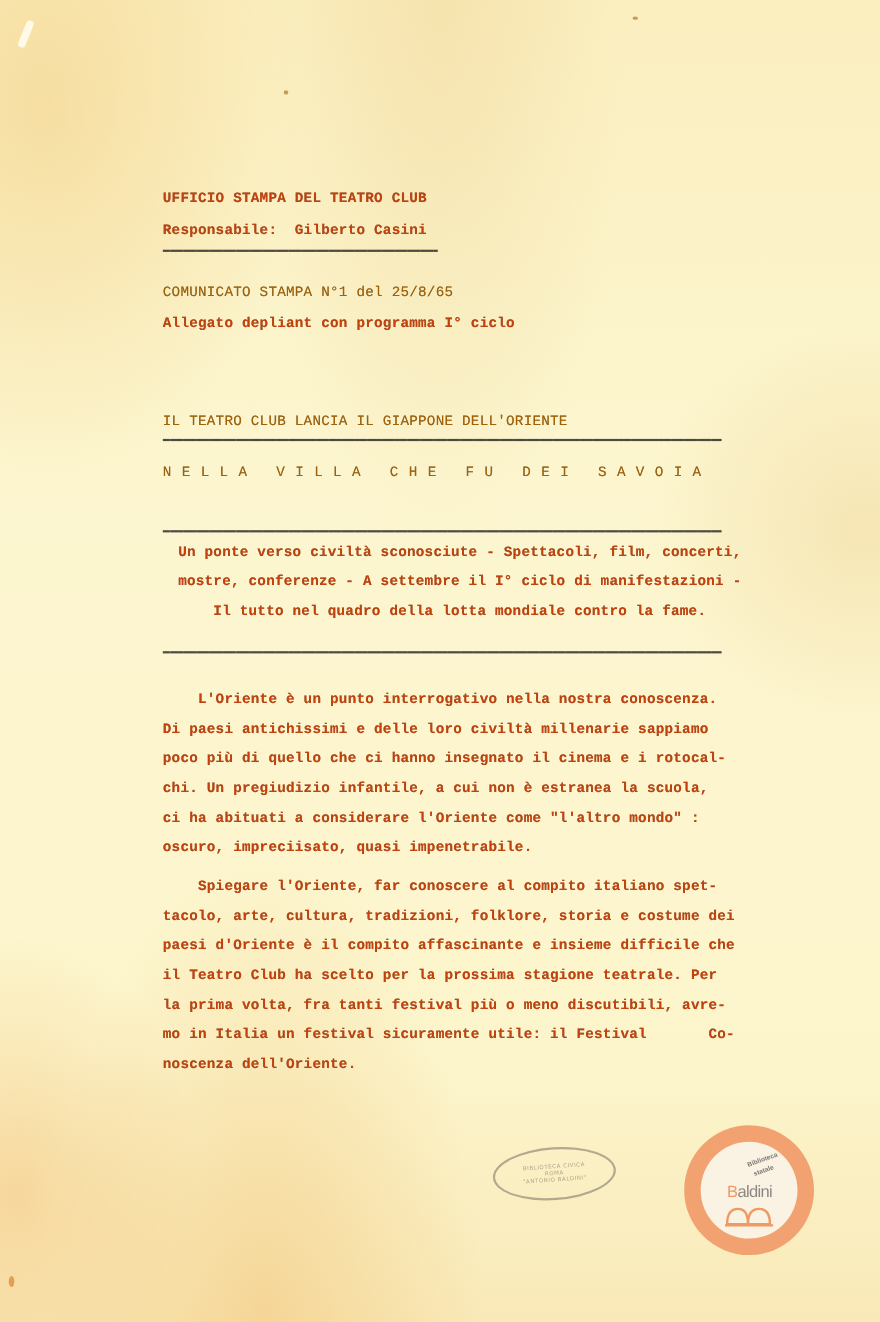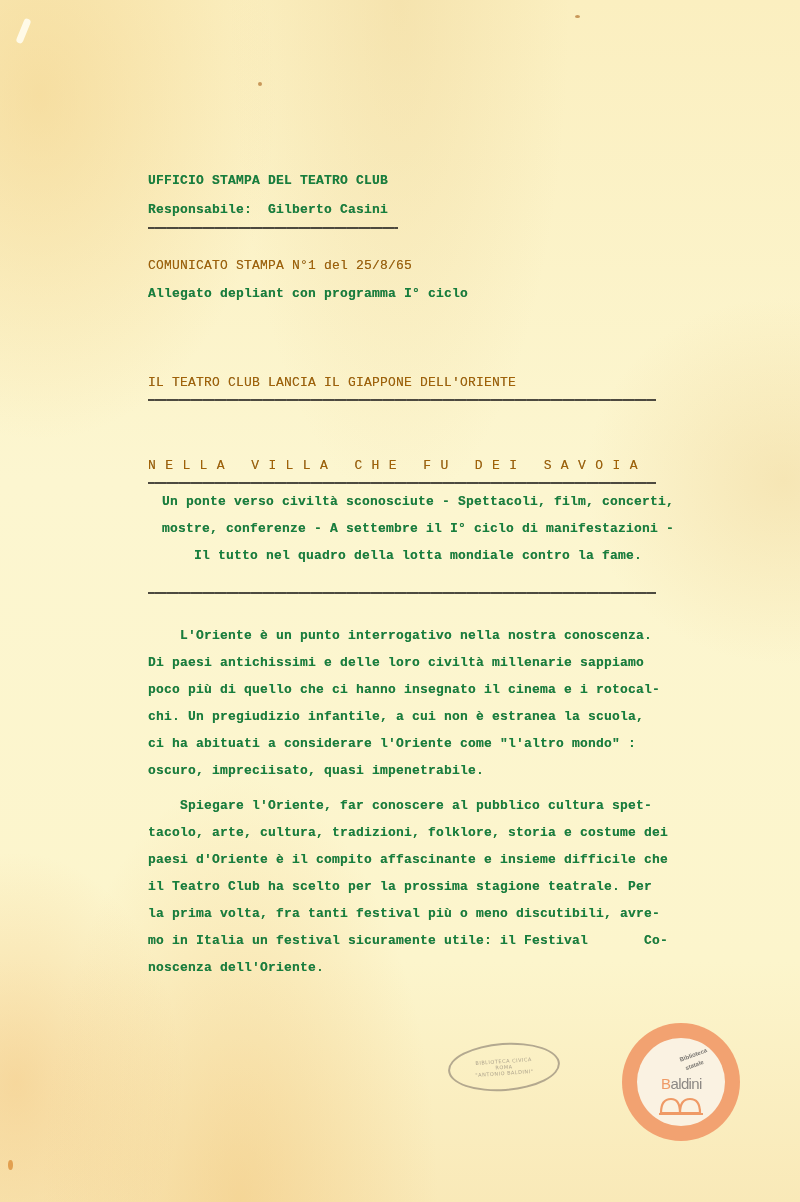--- a/index.html
+++ b/index.html
@@ -12,21 +12,21 @@
       radial-gradient(ellipse at 30% 100%, rgba(240,190,110,0.45) 0%, rgba(240,190,110,0) 25%),
       radial-gradient(ellipse at 98% 40%, rgba(235,200,130,0.35) 0%, rgba(235,200,130,0) 18%),
       radial-gradient(ellipse at 2% 90%, rgba(240,180,100,0.4) 0%, rgba(240,180,100,0) 15%),
       linear-gradient(180deg, #fbefc0 0%, #fcf6d0 40%, #fcf5cc 80%, #f9e9b8 100%);
     font-family: "Liberation Mono", "DejaVu Sans Mono", monospace;
     color: #3c3a34;
   }
   .page { position: absolute; left: 0; top: 0; width: 800px; height: 1202px; }
   .line {
     position: absolute; left: 148px; white-space: pre;
-    font-size: 13px; letter-spacing: 0.2px; color: #15803d;
+    font-size: 13px; letter-spacing: 0.2px; color: #c2410c;
     font-weight: bold; text-shadow: 0 0 0.6px rgba(60,55,45,0.5);
   }
   .faint { color: #a16207; font-weight: normal; }
   .rule {
     position: absolute; left: 148px; height: 2px;
     background: repeating-linear-gradient(90deg, #3a3730 0 6px, #4d4a42 6px 7px, #3a3730 7px 12px);
     opacity: 0.9;
   }
   .spaced { letter-spacing: 9.4px; }
   .para { position: absolute; left: 148px; width: 540px; }
@@ -67,41 +67,41 @@
 
   <div class="line" style="top:173px;">UFFICIO STAMPA DEL TEATRO CLUB</div>
   <div class="line" style="top:202px;">Responsabile:  Gilberto Casini</div>
   <div class="rule" style="top:227px;width:250px;"></div>
 
   <div class="line faint" style="top:258px;">COMUNICATO STAMPA N°1 del 25/8/65</div>
   <div class="line" style="top:286px;">Allegato depliant con programma I° ciclo</div>
 
   <div class="line faint" style="top:375px;">IL TEATRO CLUB LANCIA IL GIAPPONE DELL'ORIENTE</div>
   <div class="rule" style="top:399px;width:508px;"></div>
-  <div class="line faint spaced" style="top:422px;margin-top:36px;">NELLA VILLA CHE FU DEI SAVOIA</div>
+  <div class="line faint spaced" style="top:422px;">NELLA VILLA CHE FU DEI SAVOIA</div>
   <div class="rule" style="top:482px;width:508px;"></div>
 
   <div class="para" style="top:488px;text-align:center;">
     <span class="line">Un ponte verso civiltà sconosciute - Spettacoli, film, concerti,</span>
     <span class="line">mostre, conferenze - A settembre il I° ciclo di manifestazioni -</span>
     <span class="line">Il tutto nel quadro della lotta mondiale contro la fame.</span>
   </div>
   <div class="rule" style="top:592px;width:508px;"></div>
 
   <div class="para" style="top:622px;">
     <span class="line">    L'Oriente è un punto interrogativo nella nostra conoscenza.</span>
     <span class="line">Di paesi antichissimi e delle loro civiltà millenarie sappiamo</span>
     <span class="line">poco più di quello che ci hanno insegnato il cinema e i rotocal-</span>
     <span class="line">chi. Un pregiudizio infantile, a cui non è estranea la scuola,</span>
     <span class="line">ci ha abituati a considerare l'Oriente come "l'altro mondo" :</span>
     <span class="line">oscuro, impreciisato, quasi impenetrabile.</span>
   </div>
 
   <div class="para" style="top:792px;">
-    <span class="line">    Spiegare l'Oriente, far conoscere al pubblico cultura spet-</span>
+    <span class="line">    Spiegare l'Oriente, far conoscere al compito italiano spet-</span>
     <span class="line">tacolo, arte, cultura, tradizioni, folklore, storia e costume dei</span>
     <span class="line">paesi d'Oriente è il compito affascinante e insieme difficile che</span>
     <span class="line">il Teatro Club ha scelto per la prossima stagione teatrale. Per</span>
     <span class="line">la prima volta, fra tanti festival più o meno discutibili, avre-</span>
     <span class="line">mo in Italia un festival sicuramente utile: il Festival       Co-</span>
     <span class="line">noscenza dell'Oriente.</span>
   </div>
 
   <div class="stamp">
     <span>BIBLIOTECA CIVICA</span>

